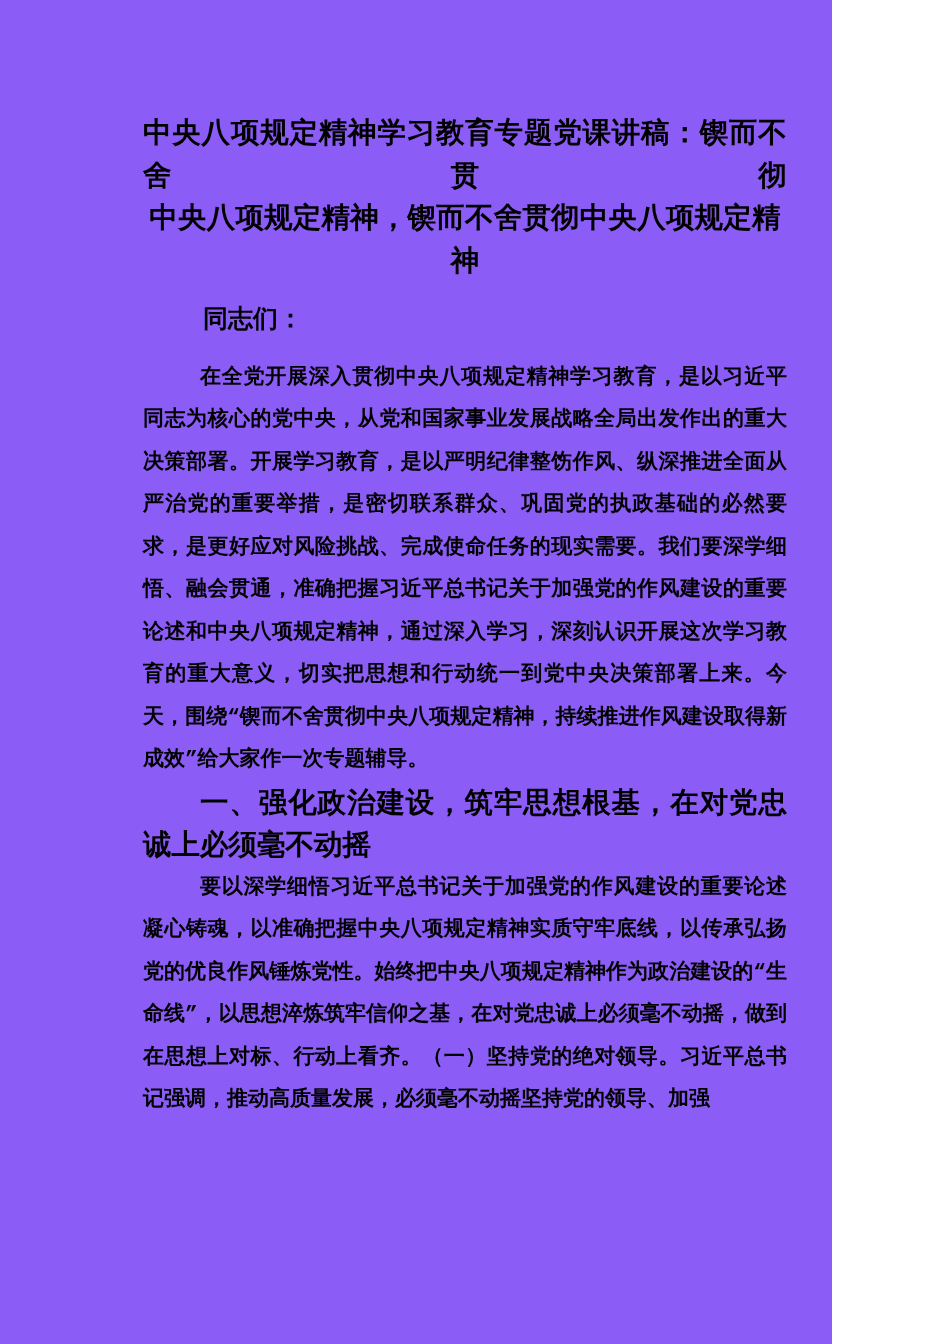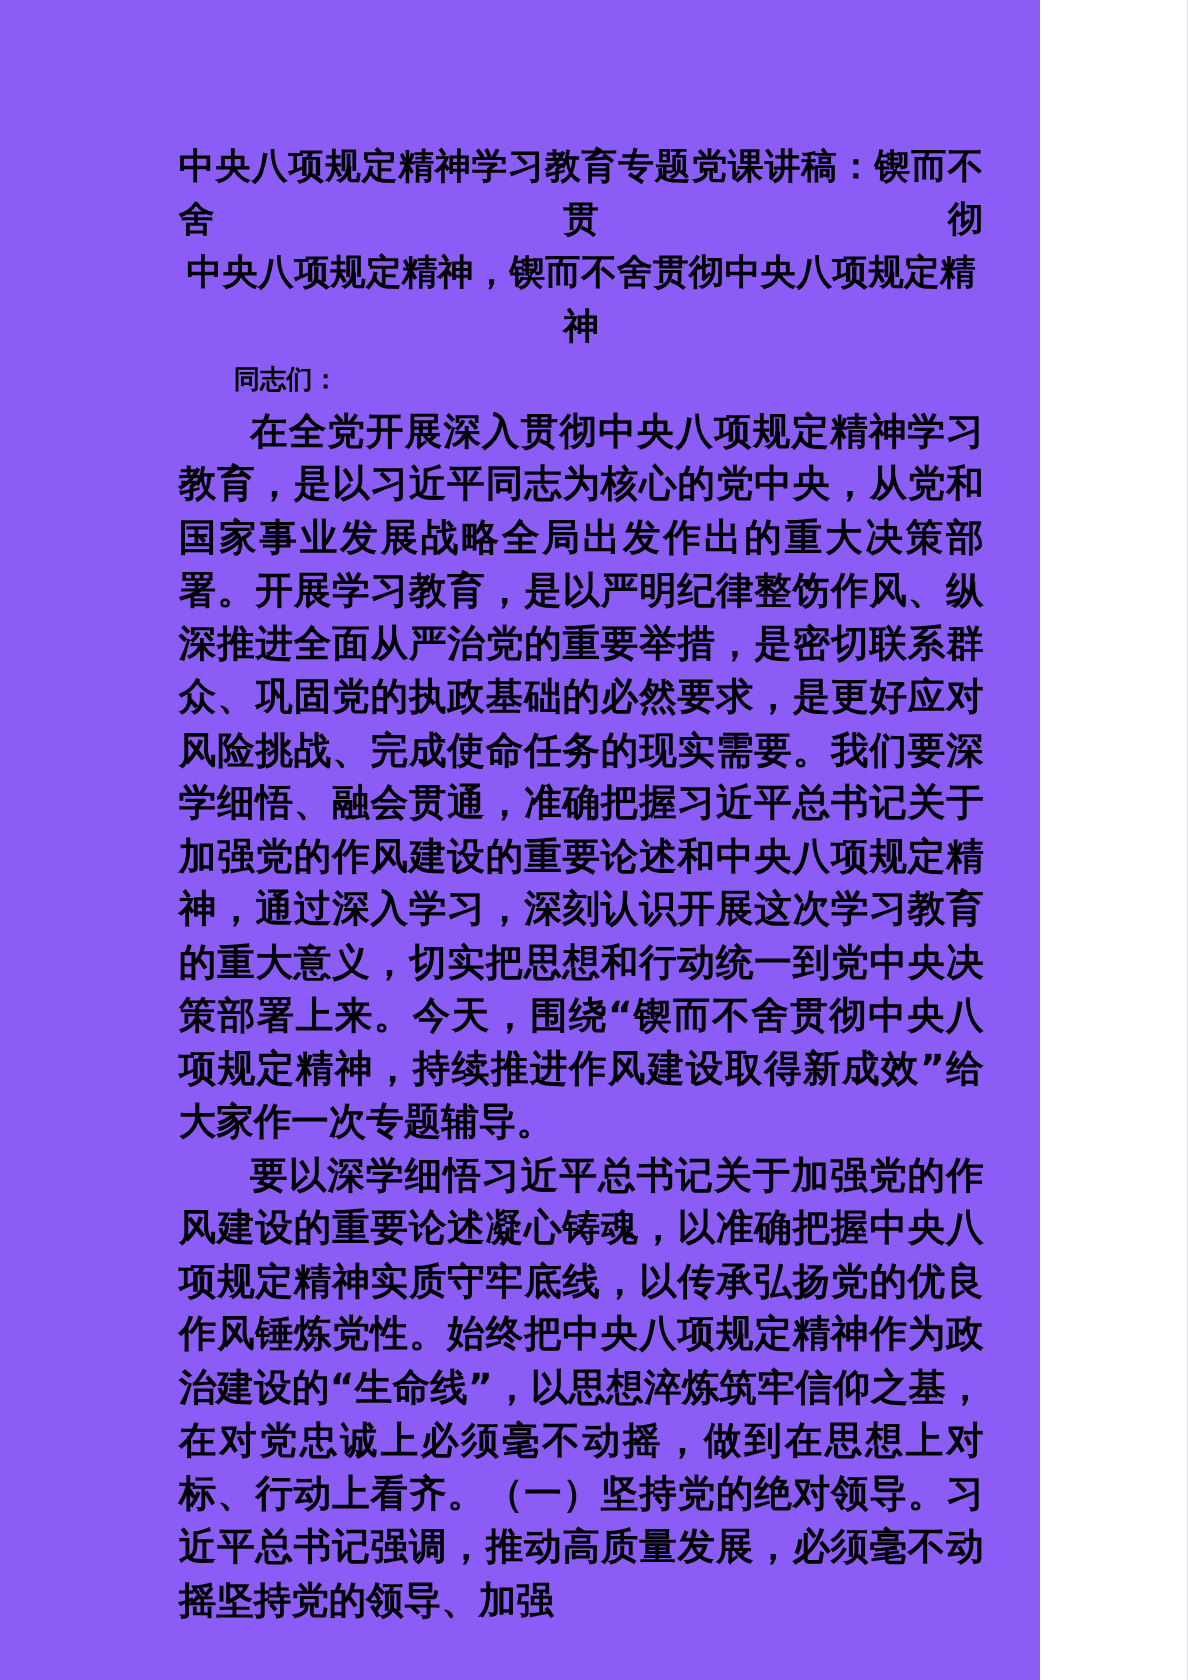--- a/index.html
+++ b/index.html
@@ -34,36 +34,37 @@
   }
   .doc-title .t-line {
     display: block;
   }
   .doc-title .t-line.l1 {
     text-align: justify;
     text-align-last: justify;
     padding-right: 0px;
   }
   .salutation {
-    font-size: 21px;
+    font-size: 25px;
     line-height: 42.5px;
     font-weight: 600;
-    margin: 0;
+    margin: 16px;
     text-indent: 44px;
   }
   p.body-para {
-    font-size: 30px;
+    font-size: 21px;
     line-height: 42.5px;
     font-weight: 600;
     margin: 0;
     text-indent: 57px;
     text-align: justify;
     text-align-last: left;
     letter-spacing: 0px;
     word-break: break-all;
+    font-family: Liberation Mono, monospace;
   }
   h2.section-heading {
     font-size: 28.5px;
     line-height: 42.5px;
     font-weight: 800;
     margin: 0;
     text-indent: 57px;
     text-align: justify;
     text-align-last: left;
     word-break: break-all;
@@ -77,17 +78,18 @@
 
     <div class="doc-title">
       <span class="t-line l1">中央八项规定精神学习教育专题党课讲稿：锲而不舍贯彻</span>
       <span class="t-line l2">中央八项规定精神，锲而不舍贯彻中央八项规定精神</span>
     </div>
 
     <p class="salutation">同志们：</p>
 
     <p class="body-para">在全党开展深入贯彻中央八项规定精神学习教育，是以习近平同志为核心的党中央，从党和国家事业发展战略全局出发作出的重大决策部署。开展学习教育，是以严明纪律整饬作风、纵深推进全面从严治党的重要举措，是密切联系群众、巩固党的执政基础的必然要求，是更好应对风险挑战、完成使命任务的现实需要。我们要深学细悟、融会贯通，准确把握习近平总书记关于加强党的作风建设的重要论述和中央八项规定精神，通过深入学习，深刻认识开展这次学习教育的重大意义，切实把思想和行动统一到党中央决策部署上来。今天，围绕“锲而不舍贯彻中央八项规定精神，持续推进作风建设取得新成效”给大家作一次专题辅导。</p>
 
+    <h2 class="section-heading">一、强化政治建设，筑牢思想根基，在对党忠诚上必须毫不动摇</h2>
 
     <p class="body-para">要以深学细悟习近平总书记关于加强党的作风建设的重要论述凝心铸魂，以准确把握中央八项规定精神实质守牢底线，以传承弘扬党的优良作风锤炼党性。始终把中央八项规定精神作为政治建设的“生命线”，以思想淬炼筑牢信仰之基，在对党忠诚上必须毫不动摇，做到在思想上对标、行动上看齐。（一）坚持党的绝对领导。习近平总书记强调，推动高质量发展，必须毫不动摇坚持党的领导、加强</p>
 
   </div>
 </div>
 
 </body></html>

